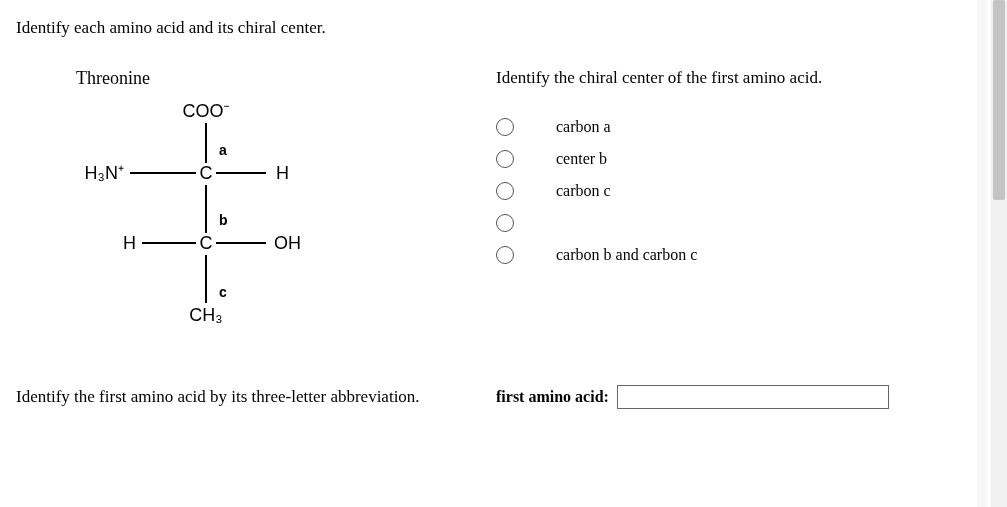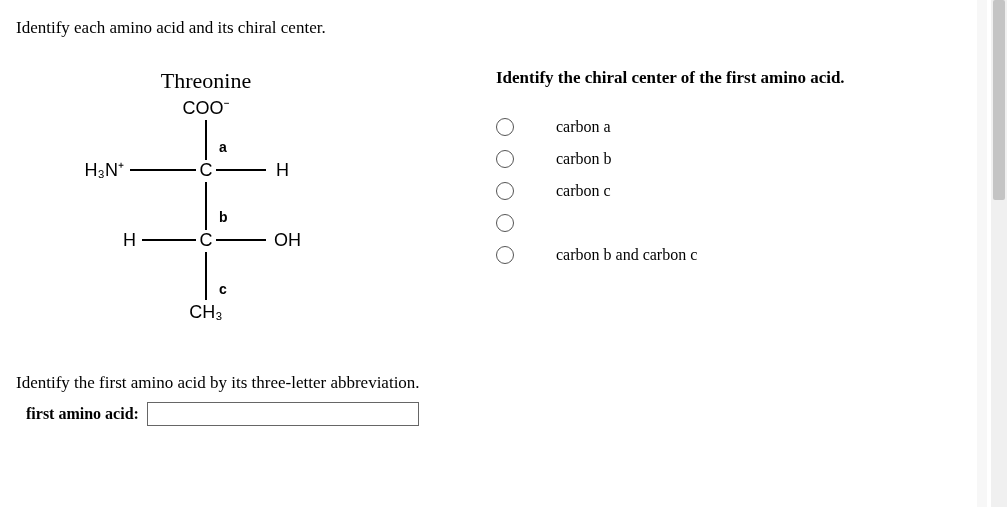--- a/index.html
+++ b/index.html
@@ -27,57 +27,55 @@
   }
   .left-col {
     width: 470px;
     position: relative;
   }
   .right-col {
     flex: 1;
     padding-left: 10px;
   }
   .mol-title {
-    text-align: center;
-    font-size: 22px;
-    margin-bottom: 0;
+    text-align: left;
+    font-size: 18px;
+    margin-bottom: 8px;
     width: 260px;
     margin-left: 60px;
   }
   .mol-svg {
     display: block;
     margin-left: 60px;
   }
   .right-heading {
     font-size: 17px;
     margin-bottom: 30px;
-    font-weight: bold;
   }
   .option-row {
     display: flex;
     align-items: center;
     margin-bottom: 14px;
   }
   .radio {
     width: 16px;
     height: 16px;
     border: 1.5px solid #555;
     border-radius: 50%;
     margin-right: 14px;
     flex-shrink: 0;
   }
   .option-label {
     font-size: 16px;
     margin-left: 28px;
   }
   .bottom-row {
     display: flex;
-    margin-top: 16px;
-    align-items: flex-start;
-    flex-direction: column;
+    margin-top: 22px;
+    align-items: flex-end;
   }
   .bottom-left {
     width: 470px;
     font-size: 17px;
     line-height: 1.5;
     padding-left: 0;
   }
   .bottom-right {
     flex: 1;
     display: flex;
@@ -173,21 +171,21 @@
 
     <div class="right-col">
       <div class="right-heading">Identify the chiral center of the first amino acid.</div>
 
       <div class="option-row">
         <div class="radio"></div>
         <div class="option-label">carbon a</div>
       </div>
       <div class="option-row">
         <div class="radio"></div>
-        <div class="option-label">carbon b</div>
+        <div class="option-label">center b</div>
       </div>
       <div class="option-row">
         <div class="radio"></div>
         <div class="option-label">carbon c</div>
       </div>
       <div class="option-row">
         <div class="radio"></div>
       </div>
       <div class="option-row">
         <div class="radio"></div>

